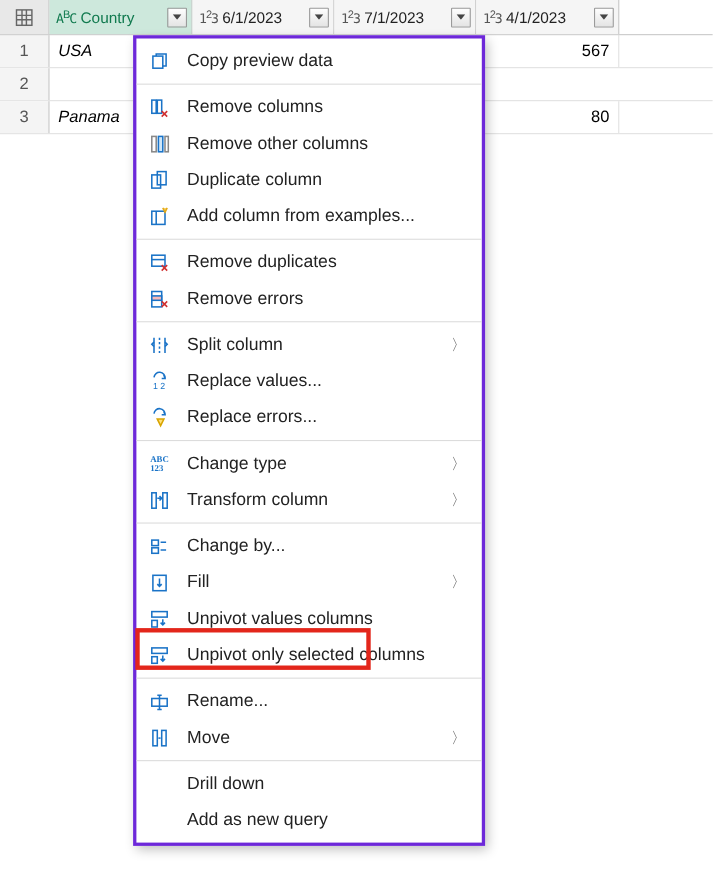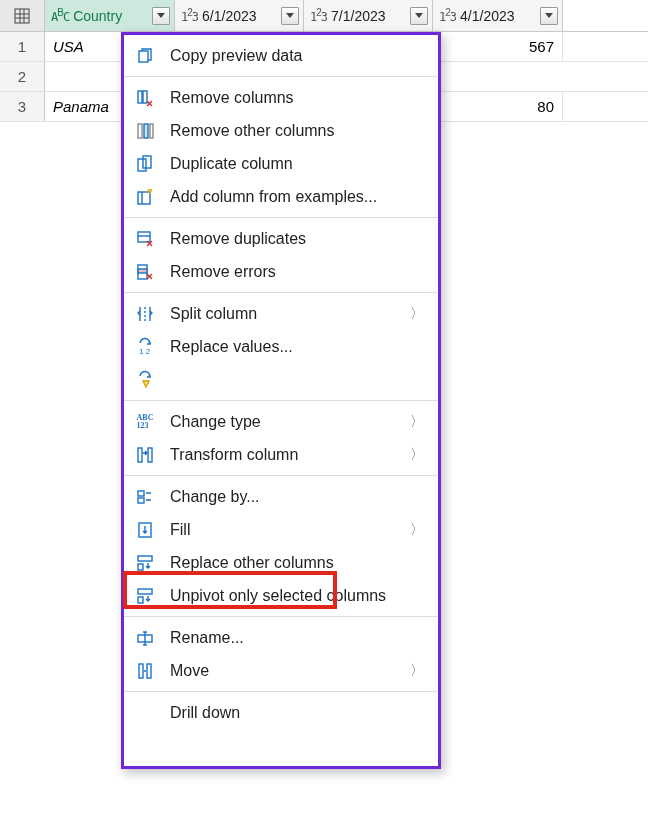--- a/index.html
+++ b/index.html
@@ -317,20 +317,21 @@
   <div class="mi">
     <span class="ico">
       <svg width="18" height="18">
           <g stroke="#1a73c7" stroke-width="1.4" fill="none">
       <path d="M4 5a5 5 0 0 1 10 1"></path>
             <path d="M13 3l1 3-3 0"></path>
       <path d="M7 10l3 6 3-6z" stroke="#d8a400" fill="#ffe07a"></path>
           </g>
         </svg>
     </span>
+    <span class="lbl">Replace errors...</span>
   </div>
 
   <div class="sep"></div>
 
   <div class="mi">
     <span class="ico">
       <span style="font:700 8px Consolas;color:#1a73c7;line-height:8px">ABC<br>123</span>
     </span>
     <span class="lbl">Change type</span>
     <span class="arr">〉</span>
@@ -382,21 +383,21 @@
   <div class="mi">
     <span class="ico">
       <svg width="18" height="18">
           <g stroke="#1a73c7" stroke-width="1.4" fill="none">
       <rect x="2" y="2" width="14" height="5"></rect>
             <rect x="2" y="10" width="5" height="6"></rect>
       <path d="M12 9l0 5M10 12l2 2 2-2"></path>
           </g>
         </svg>
     </span>
-    <span class="lbl">Replace other columns</span>
+    <span class="lbl">Unpivot values columns</span>
   </div>
 
   <div class="mi">
     <span class="ico">
       <svg width="18" height="18">
           <g stroke="#1a73c7" stroke-width="1.4" fill="none">
       <rect x="2" y="2" width="14" height="5"></rect>
             <rect x="2" y="10" width="5" height="6"></rect>
       <path d="M12 9l0 5M10 12l2 2 2-2"></path>
           </g>
@@ -436,17 +437,18 @@
 
   <div class="sep"></div>
 
   <div class="mi">
     <span class="ico"></span>
     <span class="lbl">Drill down</span>
   </div>
 
   <div class="mi">
     <span class="ico"></span>
+    <span class="lbl">Add as new query</span>
   </div>
 
 </div>
 
 <div class="redbox"></div>
 
 </body></html>

